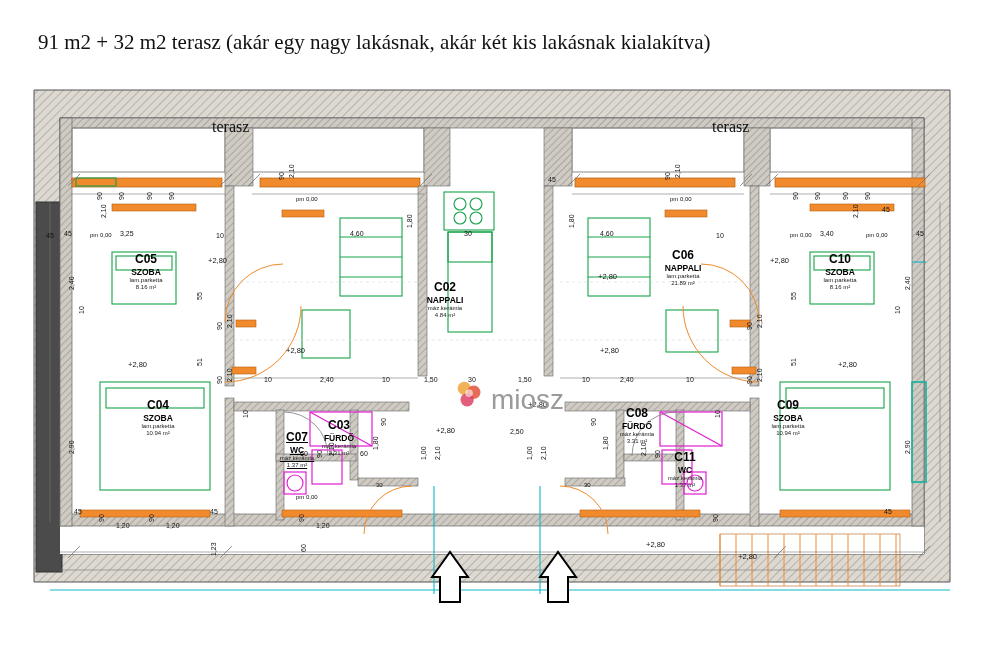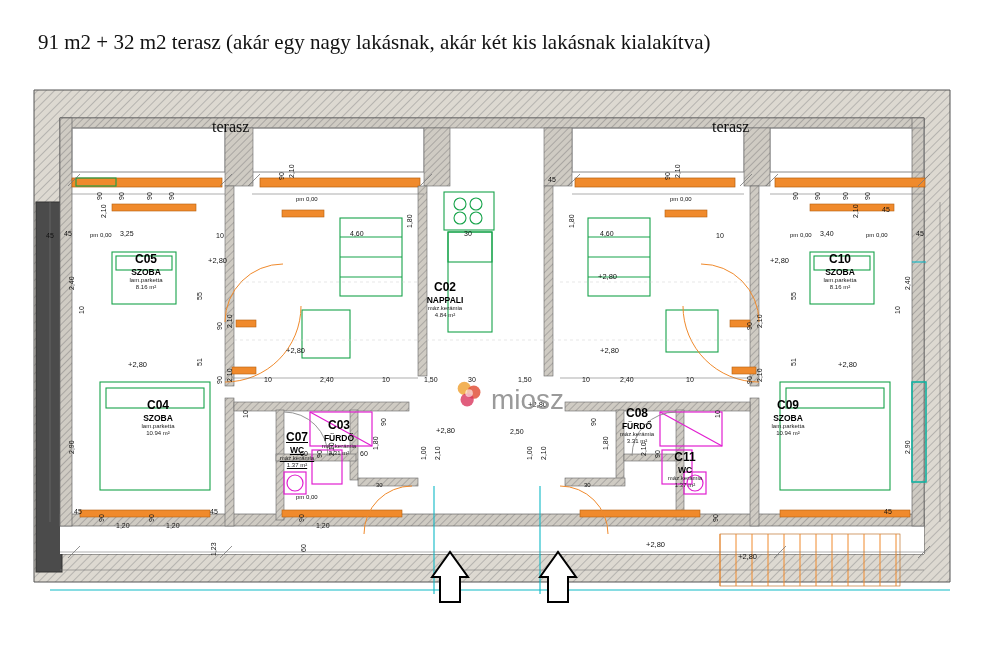--- a/index.html
+++ b/index.html
@@ -258,20 +258,26 @@
   </div>
 
 
   <div class="roombox" style="left:385px;top:198px;width:80px;">
     <div class="roomcode">C02</div>
     <div class="roomname">NAPPALI</div>
     <div class="roomfin">máz.kerámia</div>
     <div class="roomarea">4.84 m²</div>
   </div>
 
+  <div class="roombox" style="left:620px;top:166px;width:86px;">
+    <div class="roomcode">C06</div>
+    <div class="roomname">NAPPALI</div>
+    <div class="roomfin">lam.parketta</div>
+    <div class="roomarea">21.89 m²</div>
+  </div>
 
   <div class="roombox" style="left:780px;top:170px;width:80px;">
     <div class="roomcode">C10</div>
     <div class="roomname">SZOBA</div>
     <div class="roomfin">lam.parketta</div>
     <div class="roomarea">8.16 m²</div>
   </div>
 
   <div class="roombox" style="left:98px;top:316px;width:80px;">
     <div class="roomcode">C04</div>

